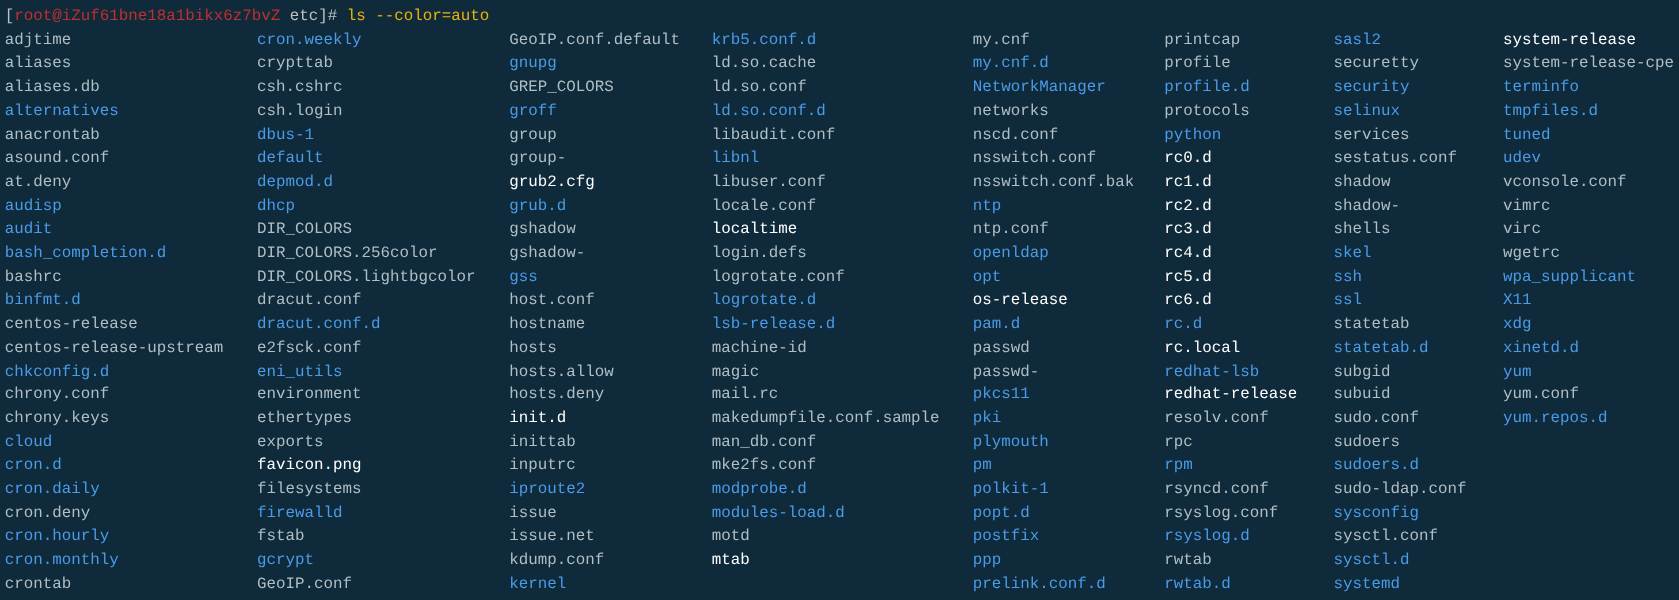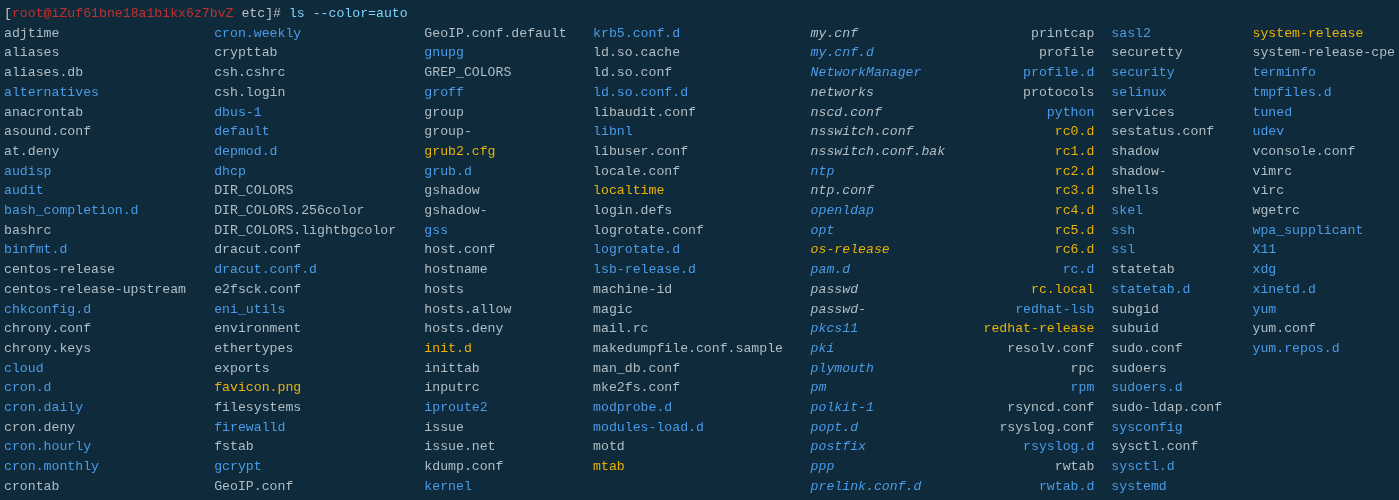--- a/index.html
+++ b/index.html
@@ -12,41 +12,41 @@
       color: #b0bec5;
       white-space: nowrap;
       overflow: hidden;
     }
     .prompt-line {
       color: #d0d0d0;
     }
     .prompt-brackets { color: #c0c0c0; }
     .prompt-user { color: #c03030; }
     .prompt-path { color: #c0c0c0; margin-top: 27px; }
-    .prompt-cmd { color: #7dd3fc; }
+    .prompt-cmd { color: #eab308; }
     .listing {
       display: flex;
       flex-direction: row;
       gap: 17px;
     }
     .col {
       display: flex;
       flex-direction: column;
     }
     .c0 { width: 210px; }
     .c1 { width: 210px; justify-content: space-between; }
     .c2 { width: 165px; }
     .c3 { width: 218px; }
-    .c4 { width: 155px; font-style: italic; }
-    .c5 { width: 135px; align-items: flex-end; }
+    .c4 { width: 155px; }
+    .c5 { width: 135px; }
     .c6 { width: 135px; }
     .c7 { width: auto; }
     .dir  { color: #4a9be8; }
     .file { color: #b0bec5; }
-    .link { color: #eab308; }
+    .link { color: #ffffff; }
   </style>
 </head>
 <body>
 
 <div class="prompt-line">
   <span class="prompt-brackets">[</span><span class="prompt-user">root@iZuf61bne18a1bikx6z7bvZ</span><span class="prompt-path"> <span>etc</span></span><span class="prompt-brackets">]# </span><span class="prompt-cmd">ls --color=auto</span>
 </div>
 
 <div class="listing" id="listing">
     <div class="col c0">

